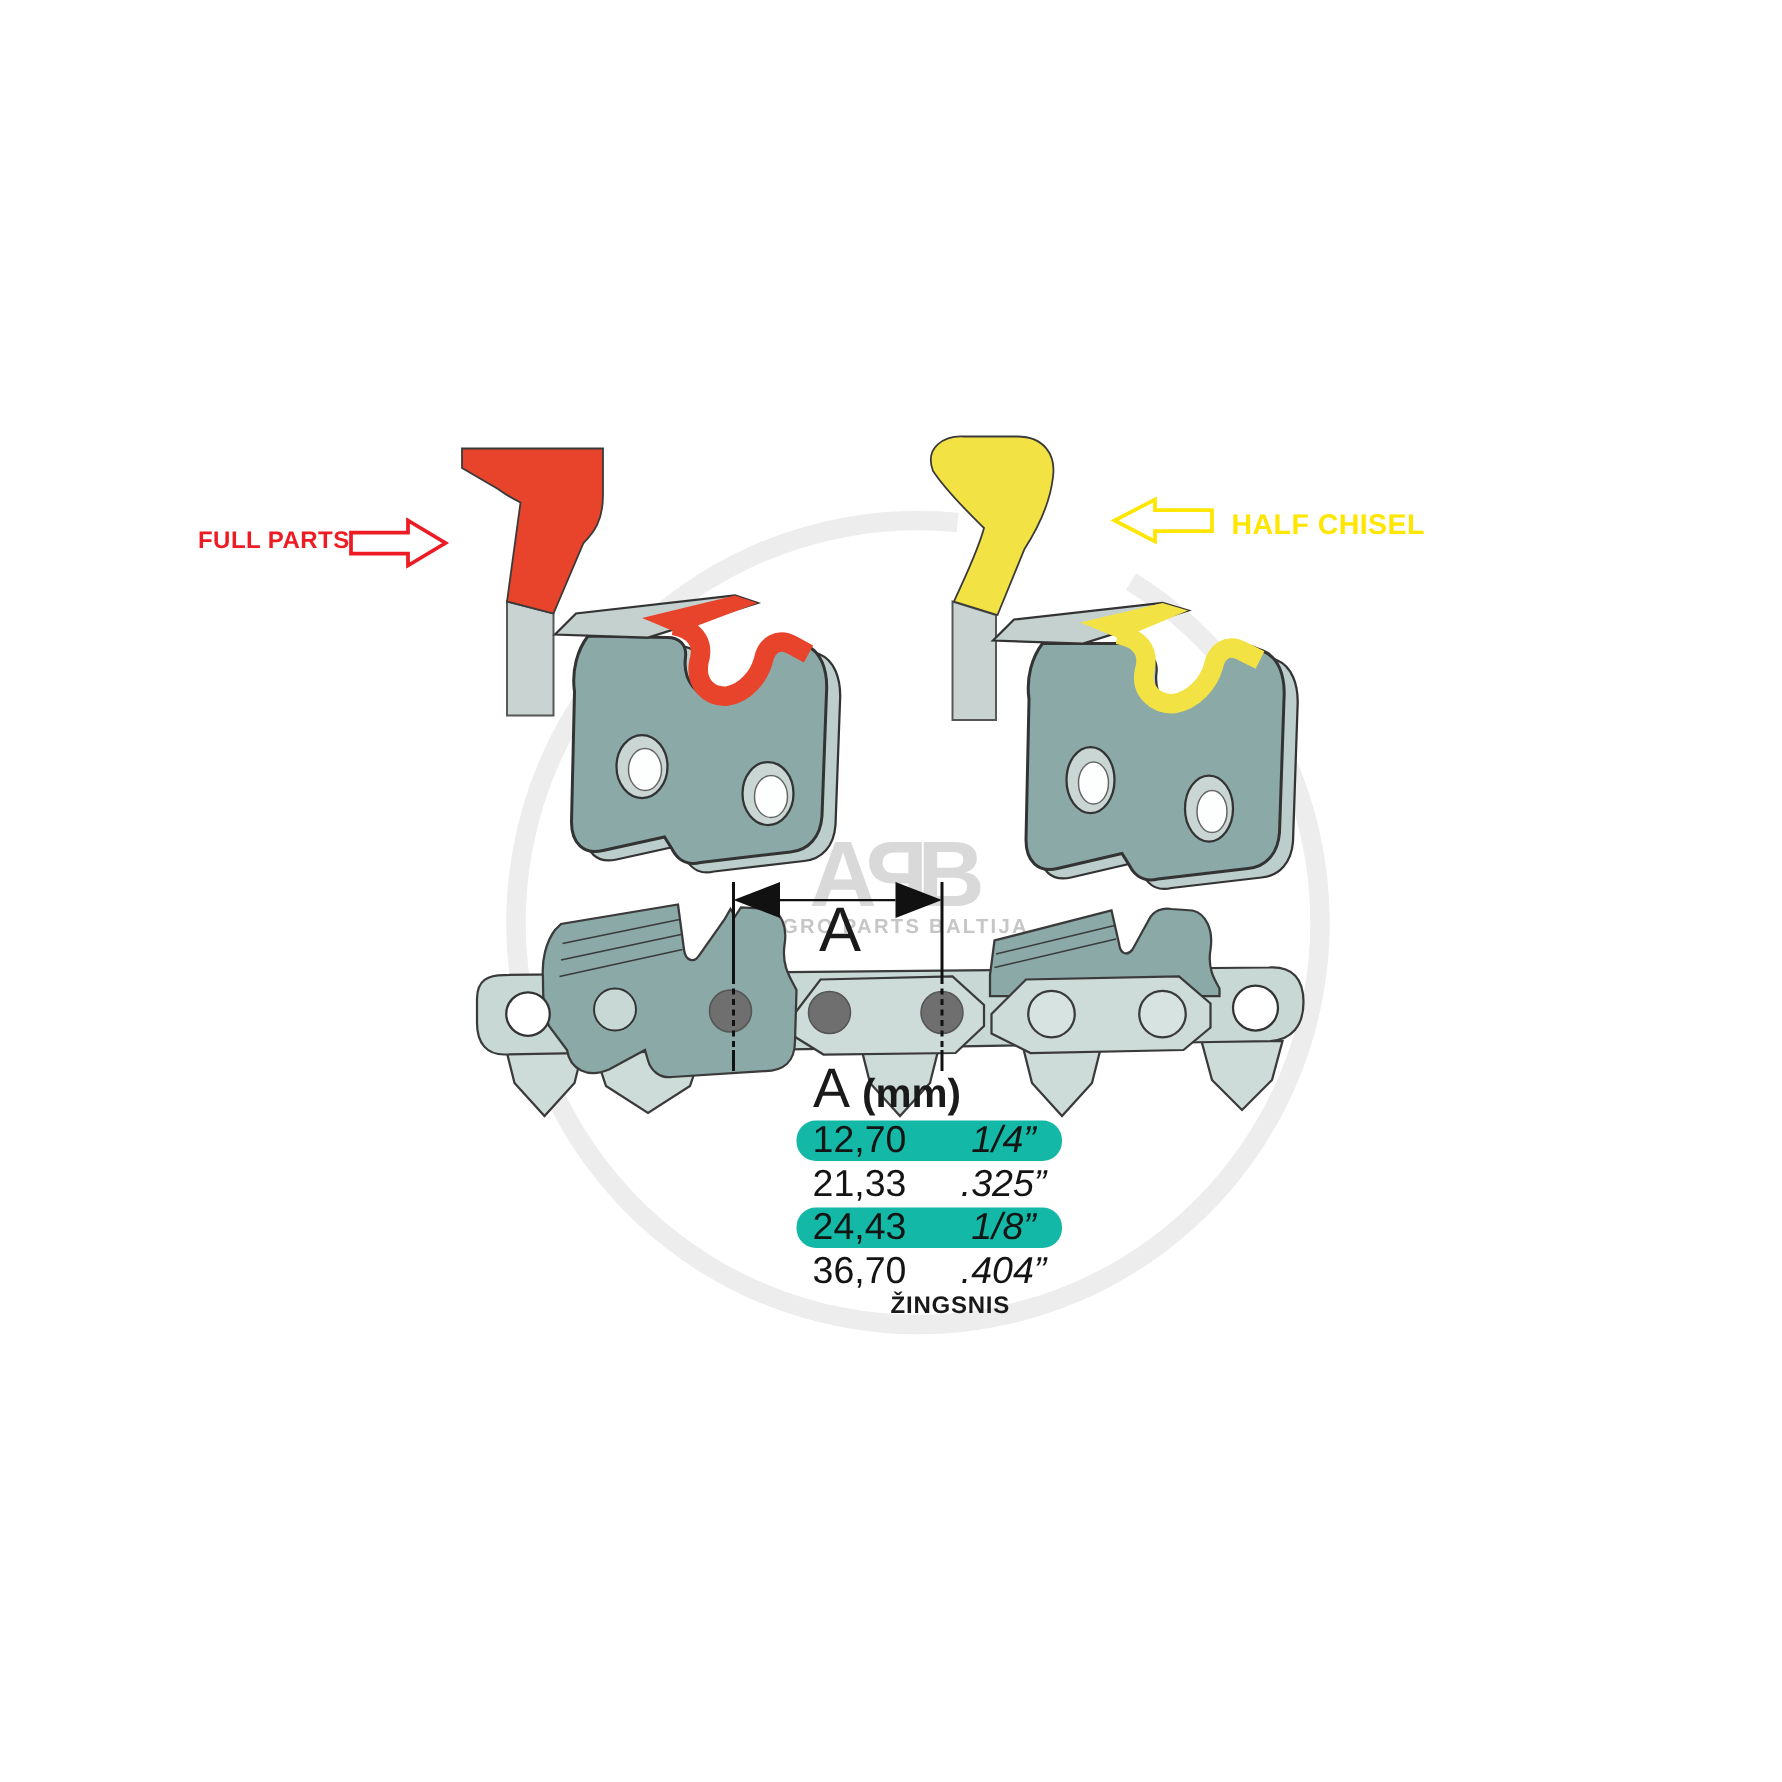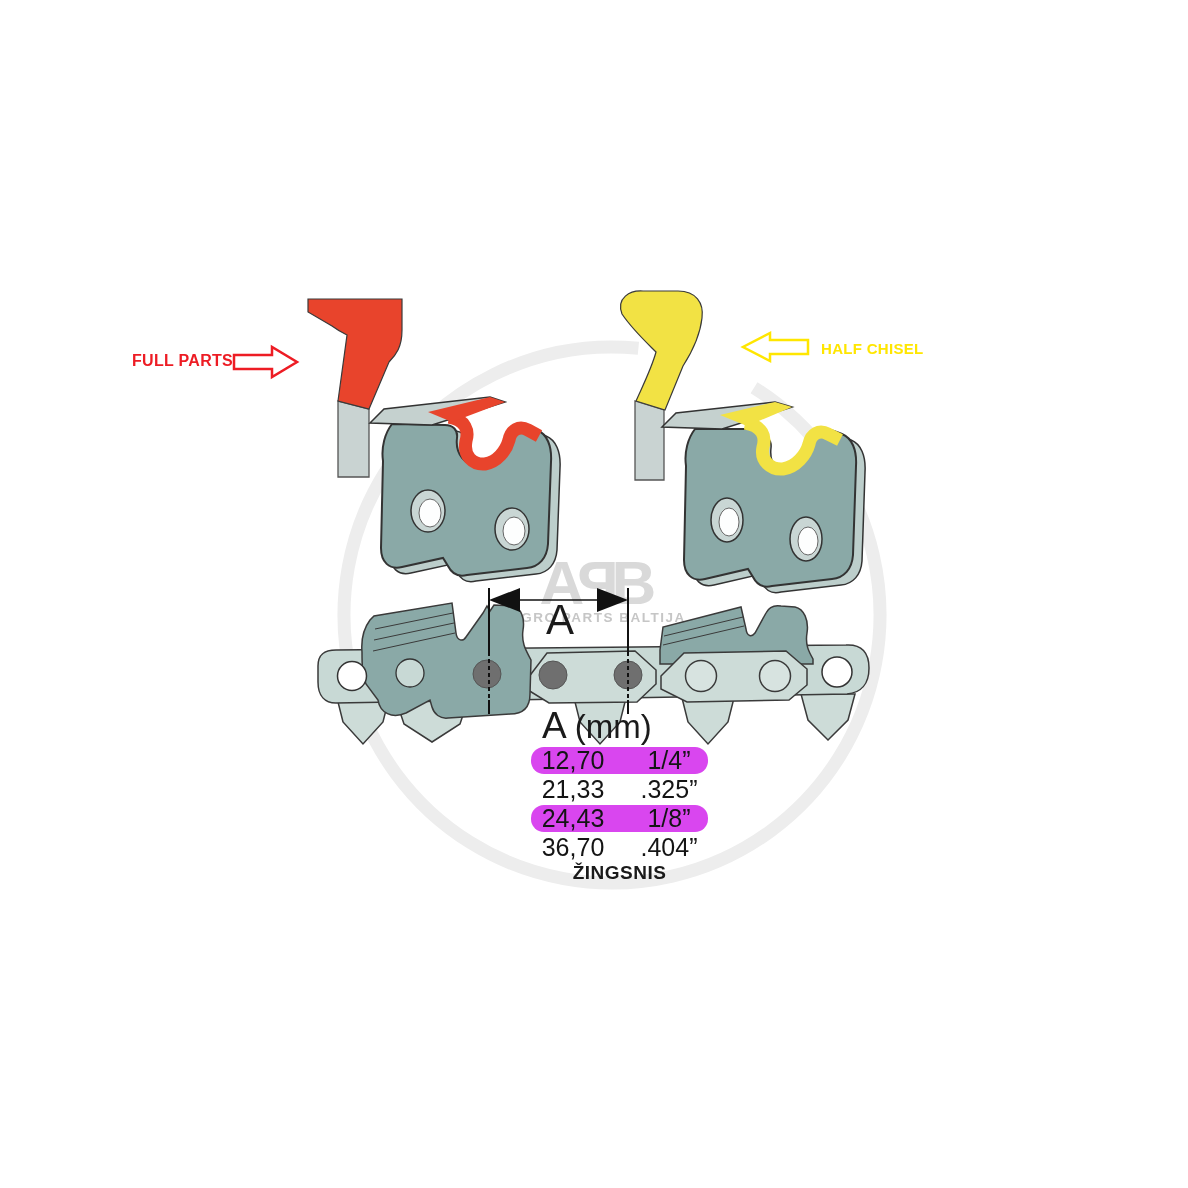--- a/index.html
+++ b/index.html
@@ -2,32 +2,32 @@
 <html><head>
 <meta charset="utf-8">
 <style>
   html,body{margin:0;padding:0;background:#fff;}
   #stage{position:relative;width:1188px;height:1188px;background:#ffffff;overflow:hidden;
          font-family:"Liberation Sans",sans-serif;}
   #art{position:absolute;left:0;top:0;}
   .txt{position:absolute;white-space:nowrap;color:#1a1a1a;}
   .chisel-label{font-weight:bold;font-size:16px;letter-spacing:.3px;}
   #full-label{left:132px;top:352px;color:#ed1c24;}
-  #half-label{left:821px;top:340px;color:#ffe600;font-size:15px;}
+  #half-label{left:821px;top:340px;color:#ffe600;font-size:19px;}
   #dim-a{left:540px;top:596px;width:40px;text-align:center;font-size:42px;font-weight:400;}
   #tbl-head{left:542px;top:705px;display:flex;align-items:baseline;gap:8px;}
   #tbl-head .sym{font-size:37px;font-weight:500;}
-  #tbl-head .unit{font-size:33px;font-weight:400;}
+  #tbl-head .unit{font-size:27px;font-weight:700;}
   .ptable{position:absolute;left:531px;top:747px;width:177px;}
   .prow{display:flex;justify-content:space-between;align-items:center;height:27px;
         margin-bottom:2px;font-size:25px;color:#141414;}
-  .prow.hl{background:#d946ef;border-radius:13px;}
+  .prow.hl{background:#14b8a6;border-radius:13px;}
   .cell-mm{width:72px;margin-left:6px;text-align:center;}
-  .cell-in{width:78px;text-align:center;}
-  #caption{left:531px;top:862px;width:177px;text-align:center;font-size:19px;
+  .cell-in{width:78px;text-align:center;font-style:italic;}
+  #caption{left:545px;top:862px;width:177px;text-align:center;font-size:16px;
            font-weight:bold;letter-spacing:.5px;}
 </style>
 </head>
 <body>
 
 <div id="stage">
 
   <svg id="art" width="1188" height="1188" viewBox="0 0 1188 1188">
 
     <g>

